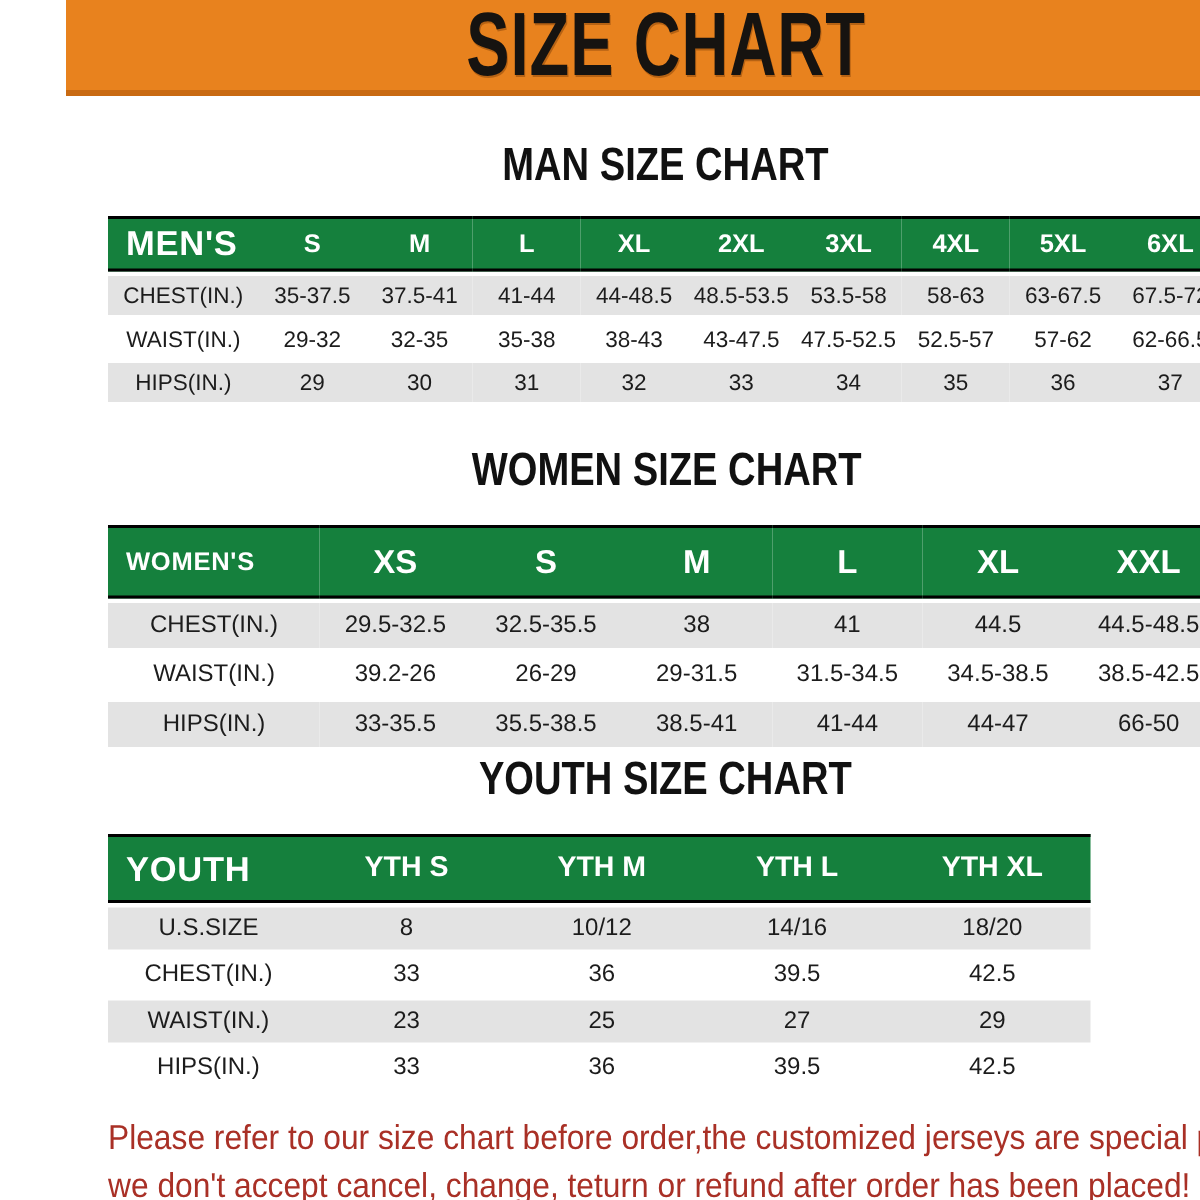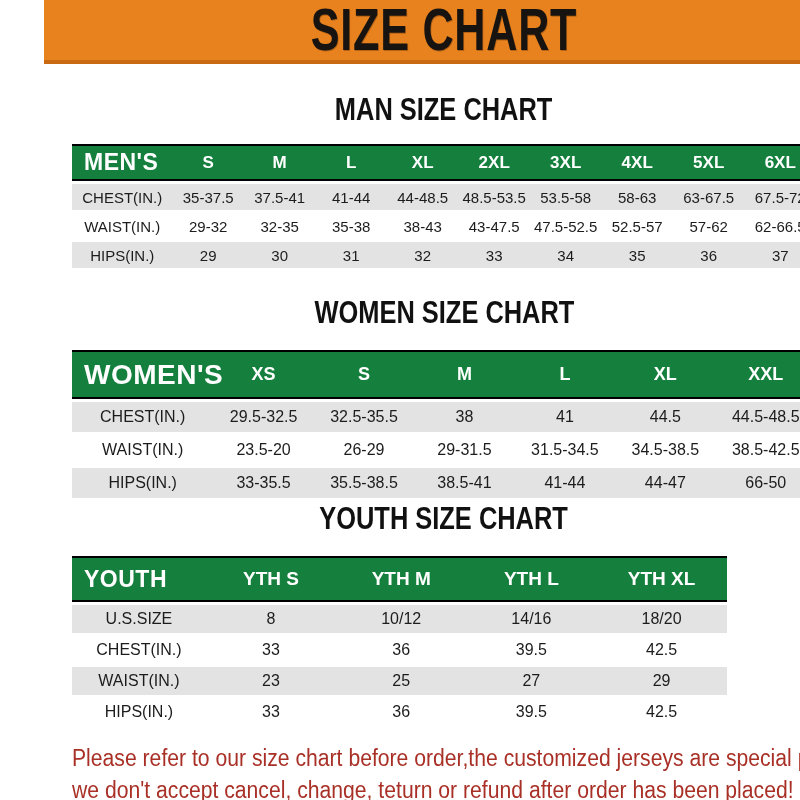--- a/index.html
+++ b/index.html
@@ -83,22 +83,22 @@
   table.size-table tbody tr:nth-child(odd)  td { background: #E3E3E3; }
   table.size-table tbody tr:nth-child(even) th,
   table.size-table tbody tr:nth-child(even) td { background: #ffffff; }
 
   
   .table-men thead th { height: 33px; font-size: 17px; }
   .table-men thead th.corner { font-size: 23px; }
   .table-men tbody th, .table-men tbody td { height: 26px; font-size: 15px; }
 
   
-  .table-women thead th { height: 45px; font-size: 18px; }
-  .table-women thead th.corner { font-size: 28px; }
+  .table-women thead th { height: 45px; font-size: 22px; }
+  .table-women thead th.corner { font-size: 17px; }
   .table-women tbody th, .table-women tbody td { height: 30px; font-size: 16px; }
 
   
   .table-youth thead th { height: 42px; font-size: 19px; }
   .table-youth thead th.corner { font-size: 23px; }
   .table-youth tbody th, .table-youth tbody td { height: 28px; font-size: 16px; }
 
   
   .footer-note {
     width: 744px; margin: 14px auto 0 auto;
@@ -221,21 +221,21 @@
             <th>CHEST(IN.)</th>
             <td>29.5-32.5</td>
             <td>32.5-35.5</td>
             <td>38</td>
             <td>41</td>
             <td>44.5</td>
             <td>44.5-48.5</td>
           </tr>
           <tr>
             <th>WAIST(IN.)</th>
-            <td>23.5-20</td>
+            <td>39.2-26</td>
             <td>26-29</td>
             <td>29-31.5</td>
             <td>31.5-34.5</td>
             <td>34.5-38.5</td>
             <td>38.5-42.5</td>
           </tr>
           <tr>
             <th>HIPS(IN.)</th>
             <td>33-35.5</td>
             <td>35.5-38.5</td>

